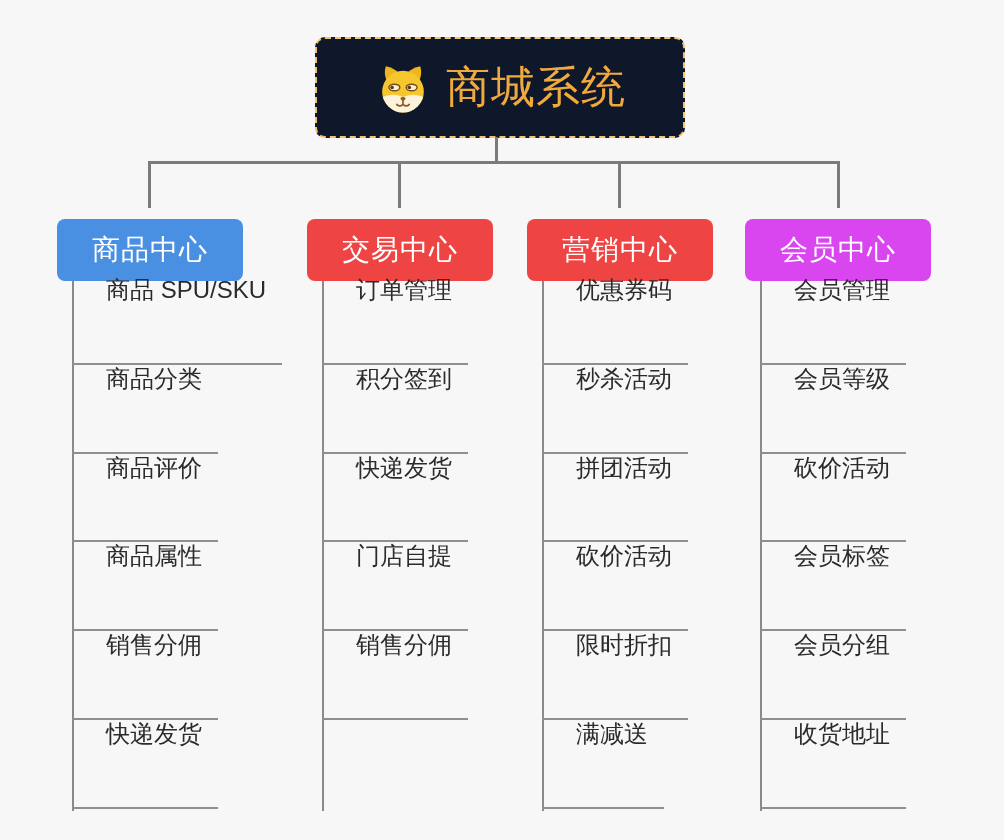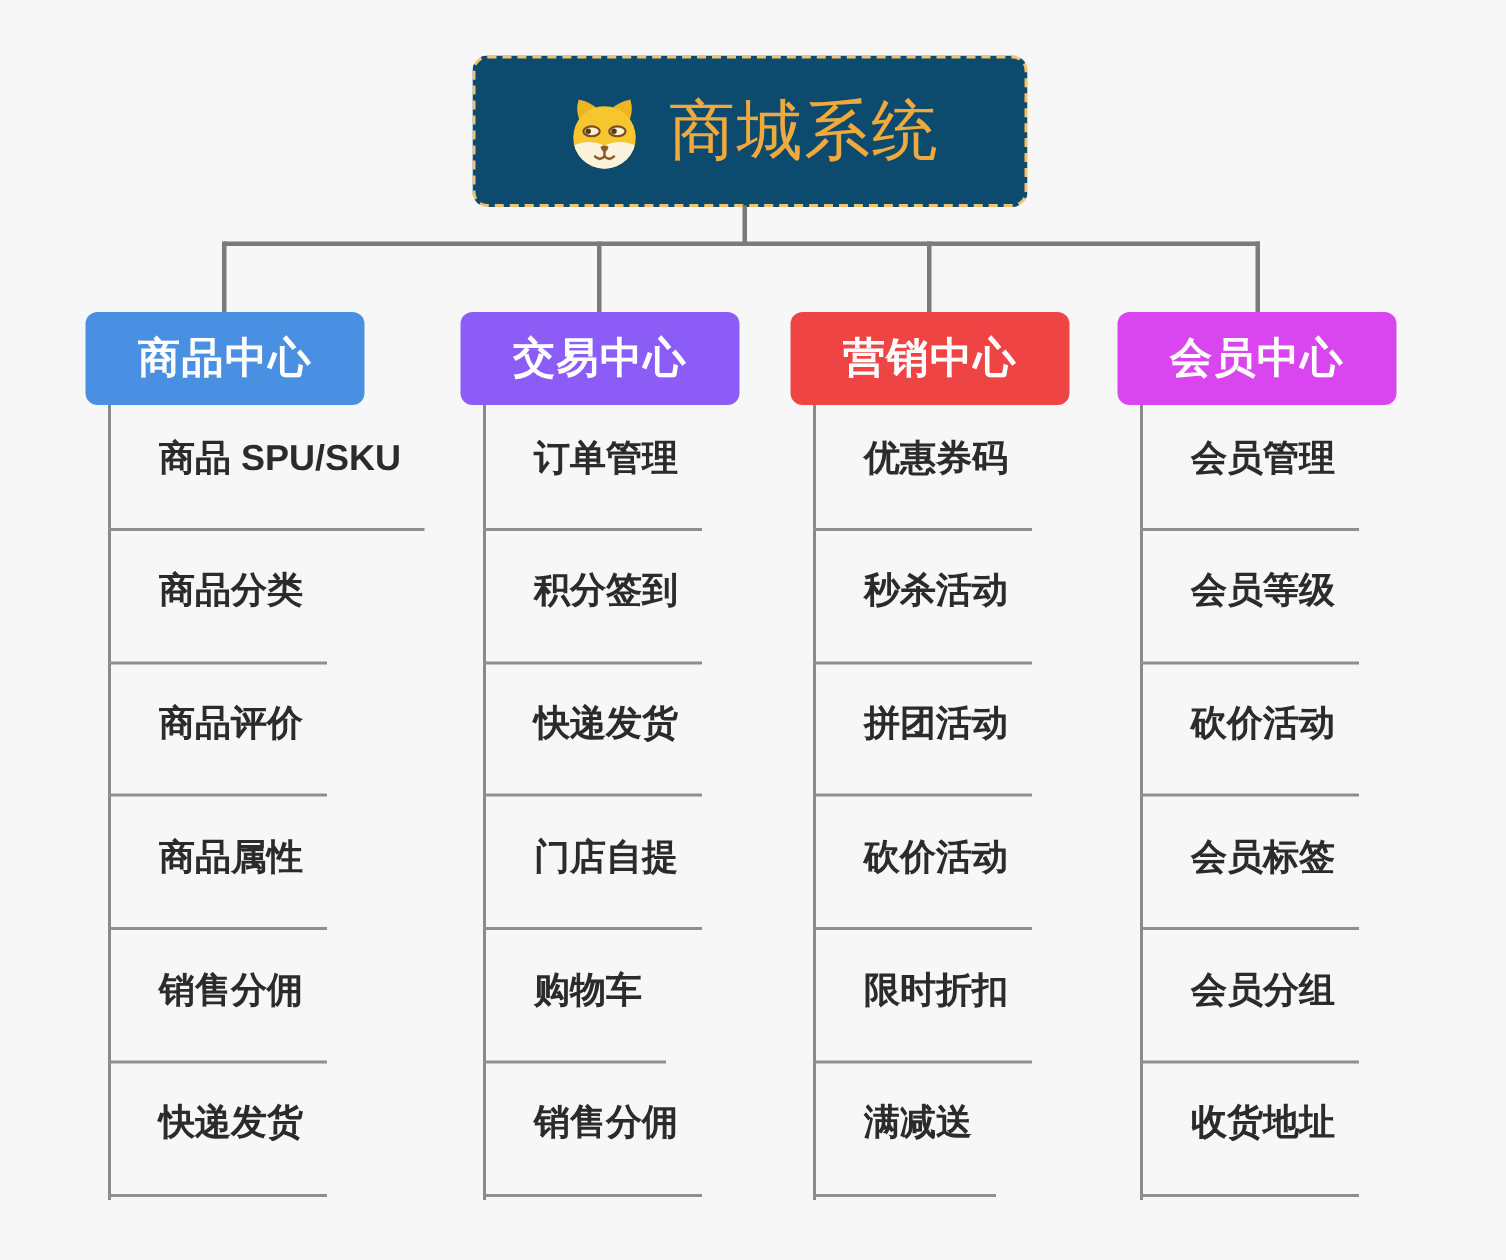--- a/index.html
+++ b/index.html
@@ -13,21 +13,21 @@
     height:840px;
     background:#f7f7f7;
     overflow:hidden;
   }
   
   .root-node{
     position:absolute;
     left:315px; top:37px;
     width:370px; height:101px;
     box-sizing:border-box;
-    background:#0c4a6e;
+    background:#0f172a;
     border:2px dashed #f2c36e;
     border-radius:10px;
     display:flex;
     align-items:center;
     justify-content:center;
     gap:14px;
   }
   .root-icon{width:58px;height:58px;display:inline-block;}
   .root-icon svg{width:58px;height:58px;display:block;}
   .root-title{
@@ -38,21 +38,21 @@
   }
   
   .connector{position:absolute;background:#7b7b7b;}
   .c-root-drop{left:495px; top:137px; width:3px; height:25px;}
   .c-bus     {left:149px; top:161px; width:691px; height:3px;}
   .c-drop-0  {left:148px; top:161px; width:3px; height:47px;}
   .c-drop-1  {left:398px; top:161px; width:3px; height:47px;}
   .c-drop-2  {left:618px; top:161px; width:3px; height:47px;}
   .c-drop-3  {left:837px; top:161px; width:3px; height:47px;}
   
-  .branch{position:absolute; top:208px; width:240px; height:600px;font-weight:bold;}
+  .branch{position:absolute; top:219px; width:240px; height:600px;}
   .branch-0{left:57px;}
   .branch-1{left:307px;}
   .branch-2{left:527px;}
   .branch-3{left:745px;}
   .branch-header{
     position:absolute; left:0; top:0;
     width:186px; height:62px;
     border-radius:8px;
     display:flex; align-items:center; justify-content:center;
     color:#ffffff;
@@ -72,21 +72,21 @@
     margin:0; padding:0;
     list-style:none;
     display:flex;
     flex-direction:column;
     align-items:flex-start;
   }
   .leaf{
     box-sizing:border-box;
     height:88.8px;
     display:flex;
-    align-items:center;
+    align-items:flex-start;
     padding:0 16px 5px 34px;
     border-bottom:2px solid #8f8f8f;
     white-space:nowrap;
   }
   .leaf-label{
     font-size:24px;
     color:#2b2b2b;
     line-height:1.2;
   }
 </style>
@@ -155,42 +155,39 @@
       <span class="leaf-label">销售分佣</span>
     </li>
 
     <li class="leaf">
       <span class="leaf-label">快递发货</span>
     </li>
   </ul>
     </div>
 
     <div class="branch branch-1">
-      <div class="branch-header" style="background: #8b5cf6;">交易中心</div>
+      <div class="branch-header" style="background: #ef4444;">交易中心</div>
       <div class="branch-trunk"></div>
       <ul class="branch-leaves">
     <li class="leaf">
       <span class="leaf-label">订单管理</span>
     </li>
 
     <li class="leaf">
       <span class="leaf-label">积分签到</span>
     </li>
 
     <li class="leaf">
       <span class="leaf-label">快递发货</span>
     </li>
 
     <li class="leaf">
       <span class="leaf-label">门店自提</span>
     </li>
 
-    <li class="leaf">
-      <span class="leaf-label">购物车</span>
-    </li>
 
     <li class="leaf">
       <span class="leaf-label">销售分佣</span>
     </li>
   </ul>
     </div>
 
     <div class="branch branch-2">
       <div class="branch-header" style="background: #ef4444;">营销中心</div>
       <div class="branch-trunk"></div>

